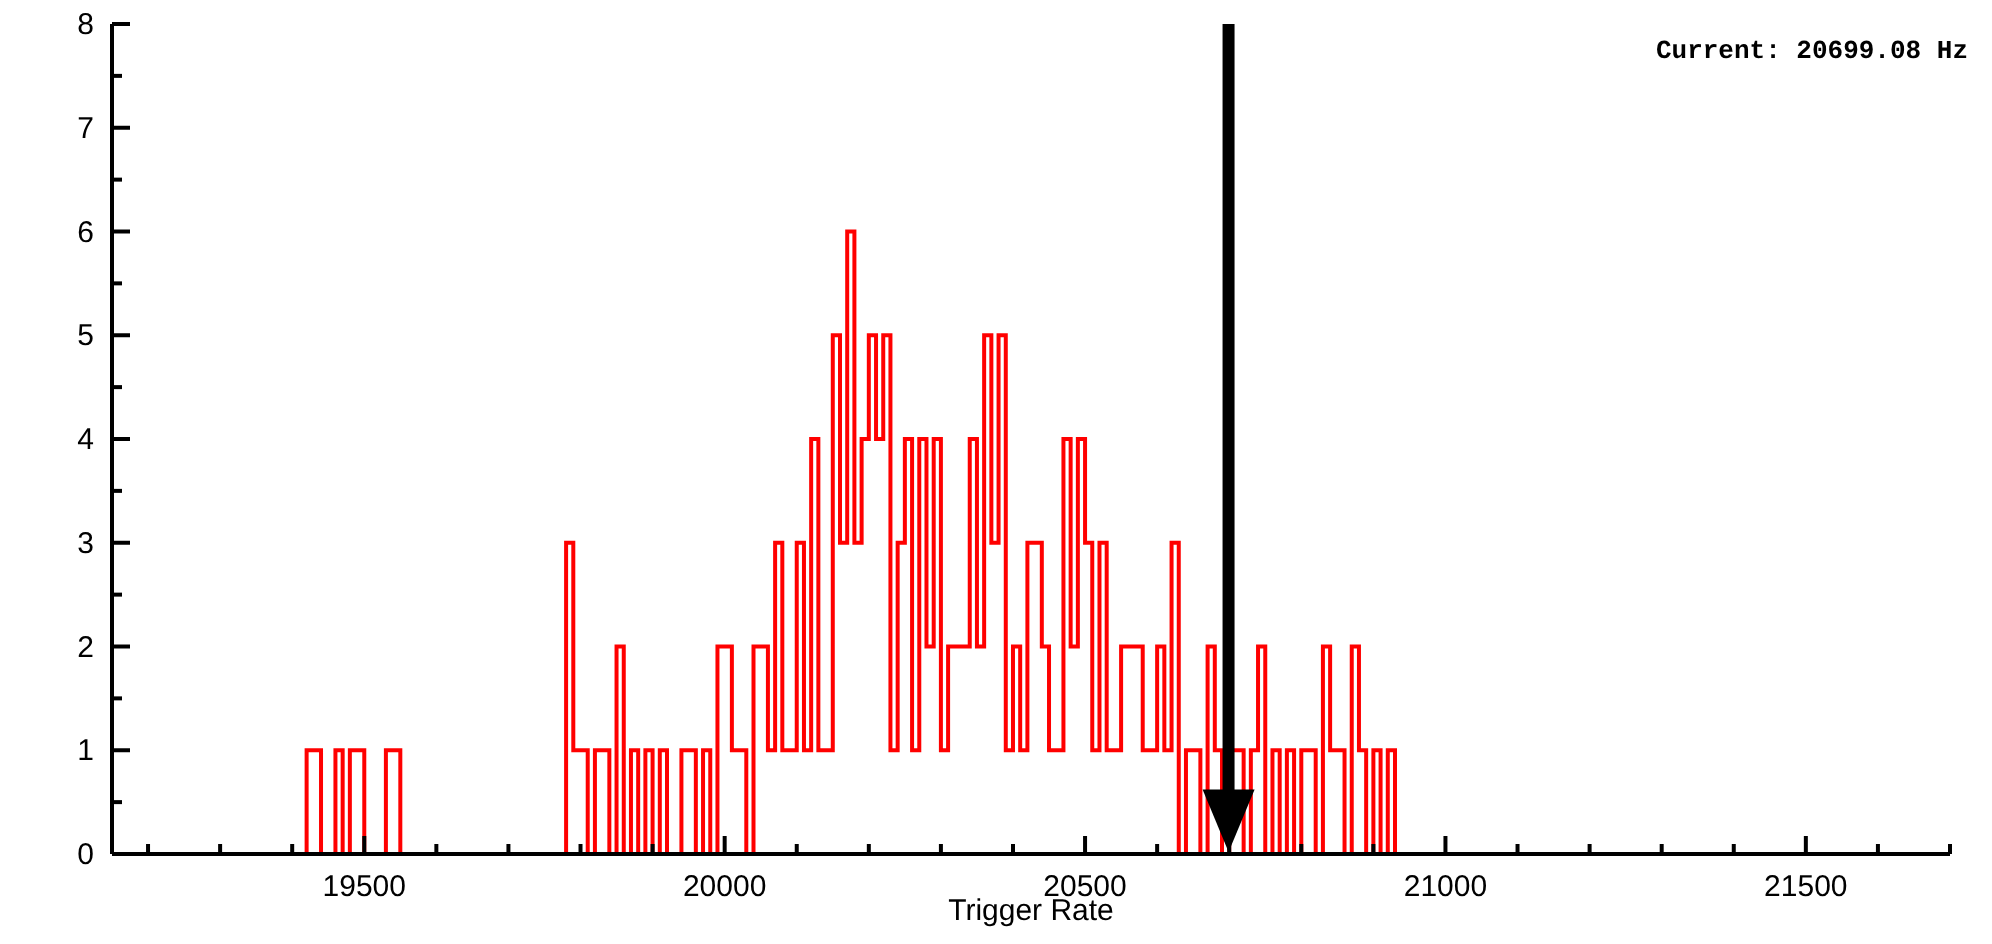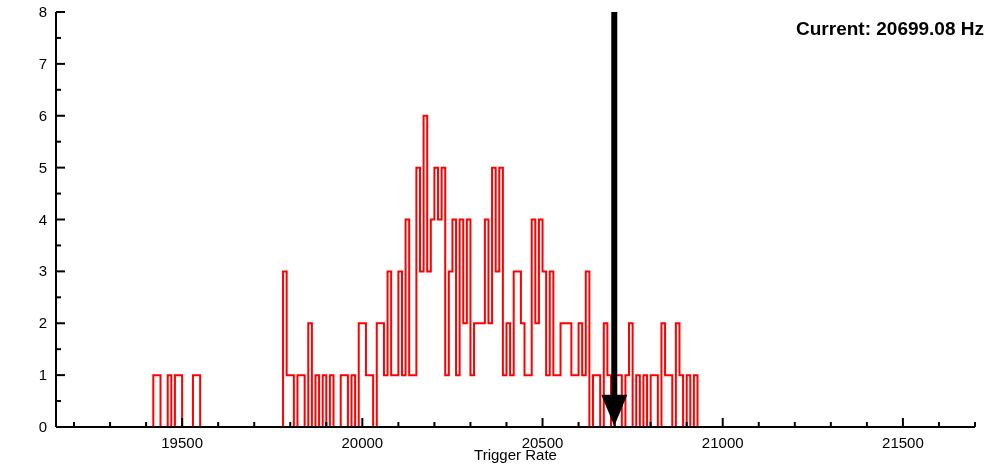--- a/index.html
+++ b/index.html
@@ -19,23 +19,23 @@
     height: 472px;
     background: #ffffff;
   }
   #plot-svg {
     position: absolute;
     left: 0;
     top: 0;
   }
   .annot {
     position: absolute;
-    font-family: Liberation Sans, sans-serif;
+    font-family: Liberation Mono, monospace;
     font-weight: bold;
-    font-size: 19px;
+    font-size: 13px;
     color: #000000;
     white-space: nowrap;
     text-align: right;
   }
   #current-label {
     right: 12px;
     top: 18px;
   }
   .axis-text {
     font-family: "Liberation Sans", sans-serif;

